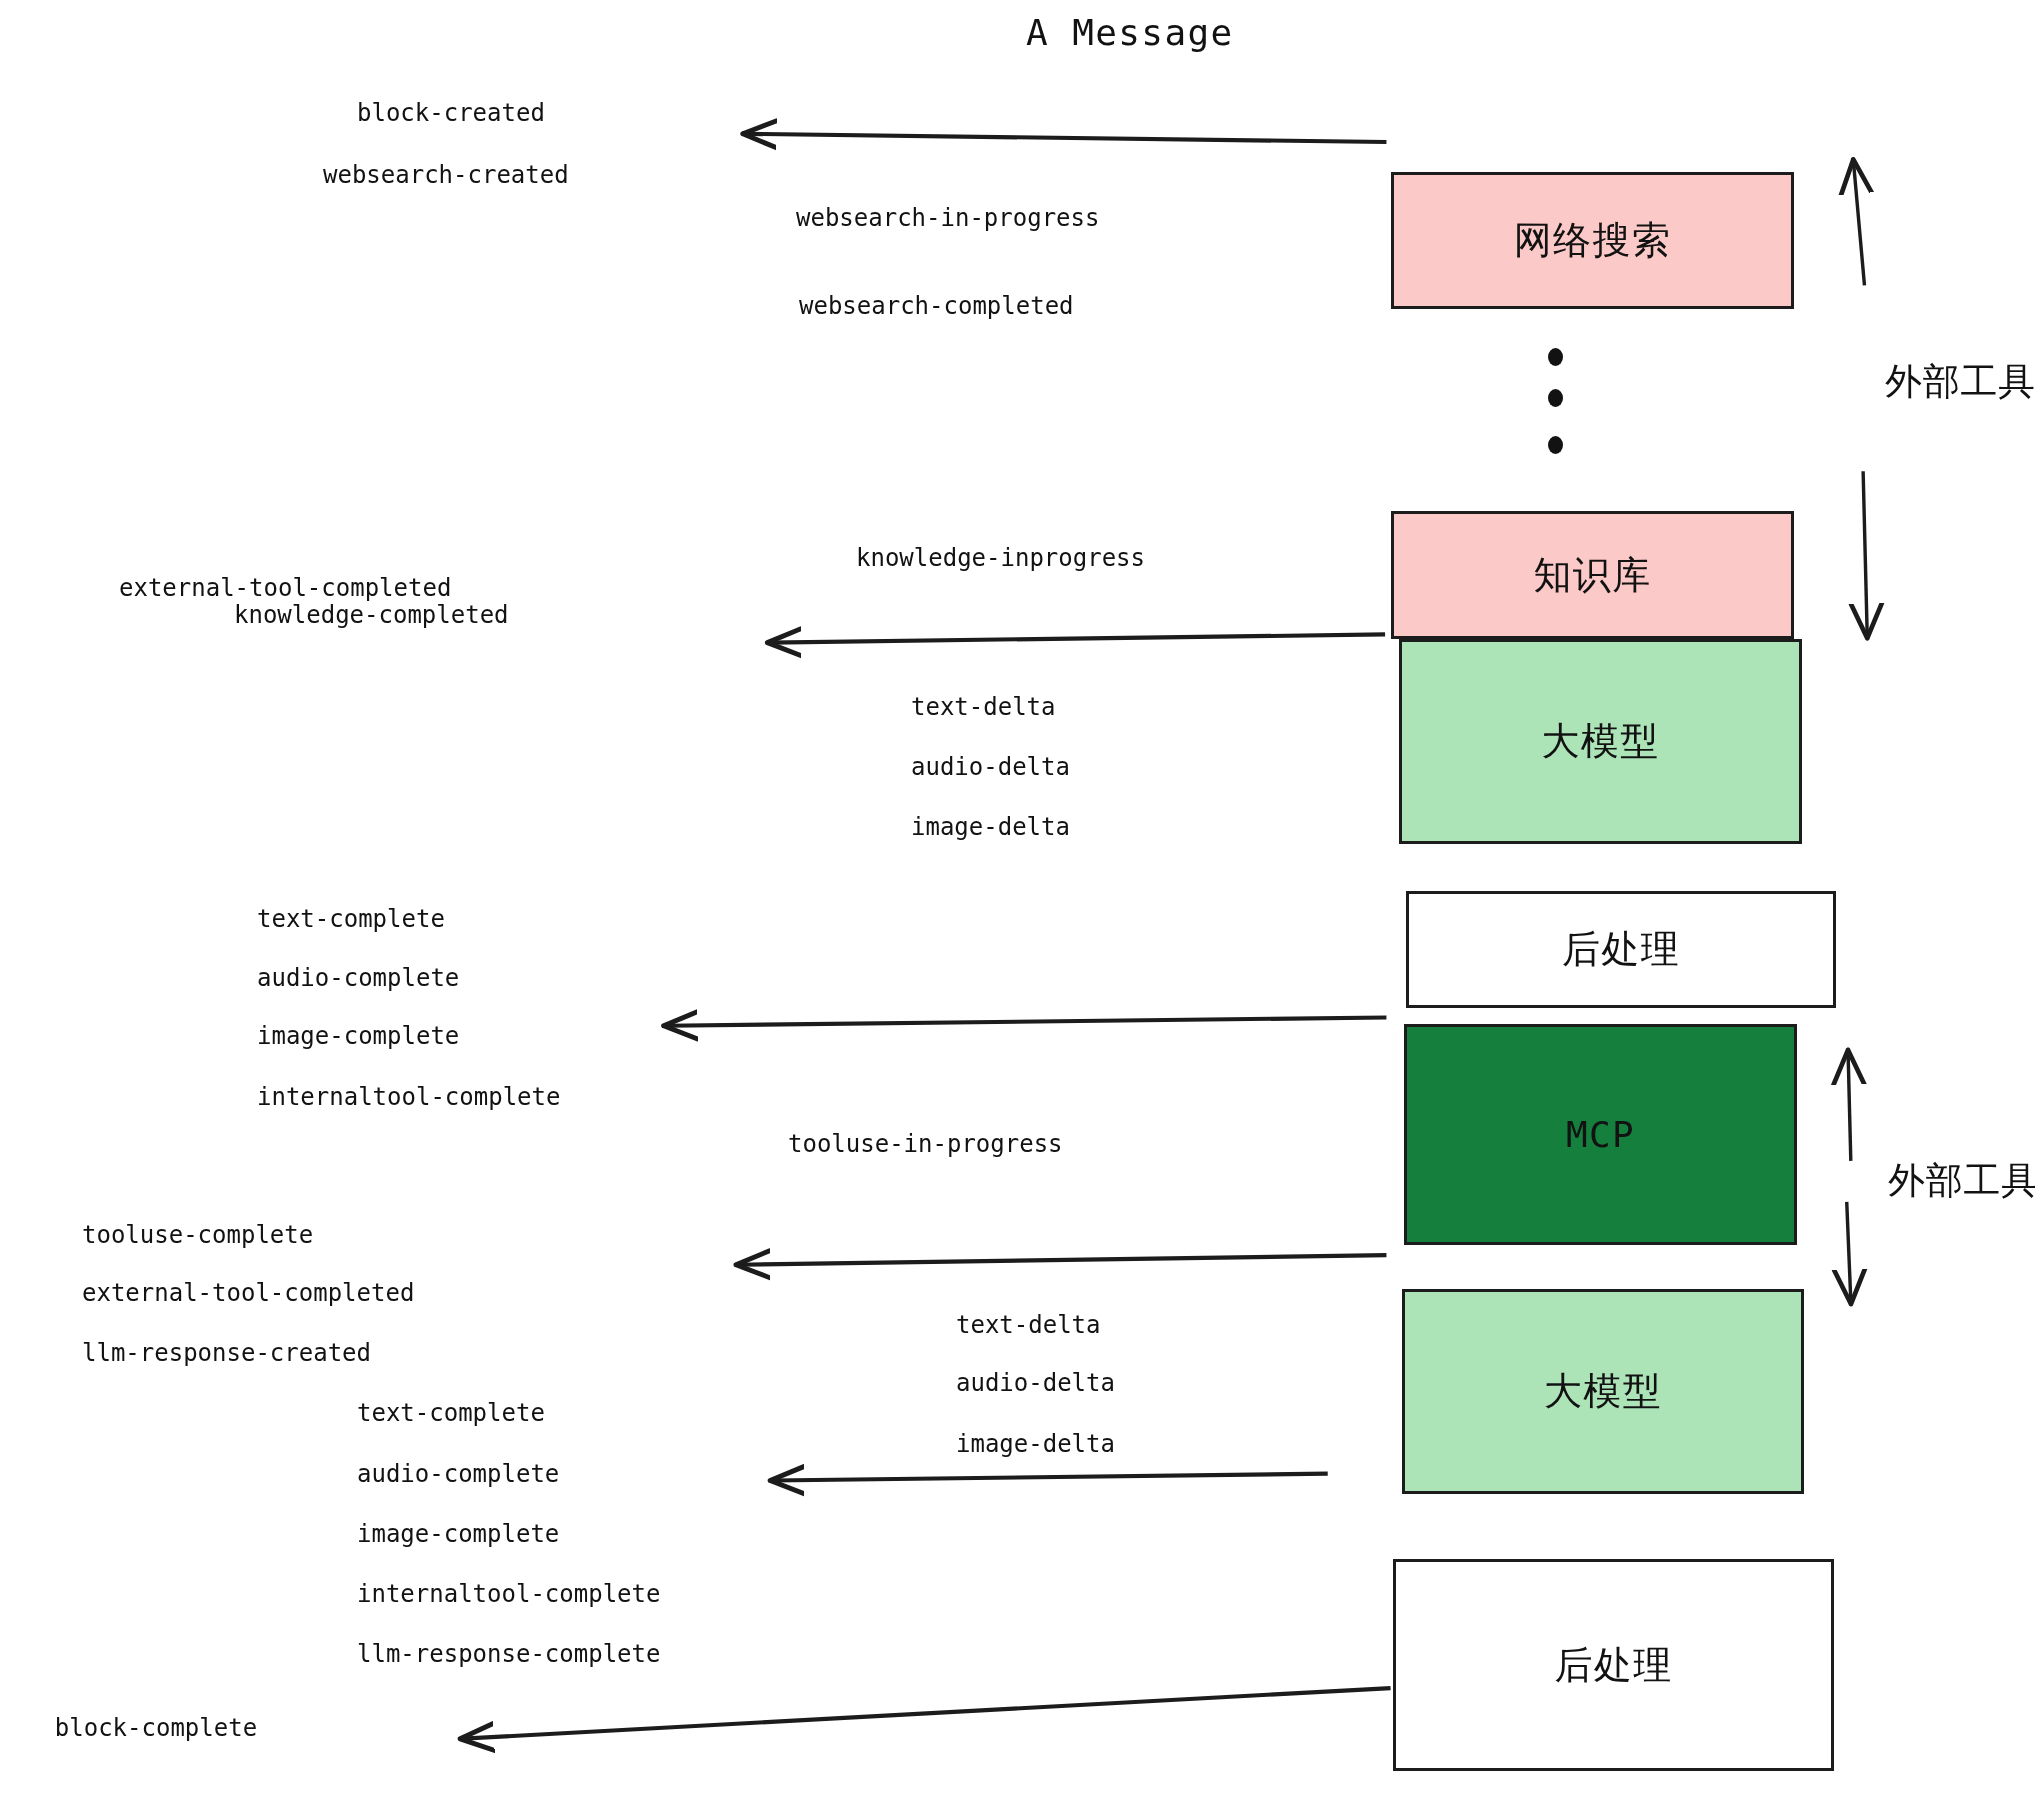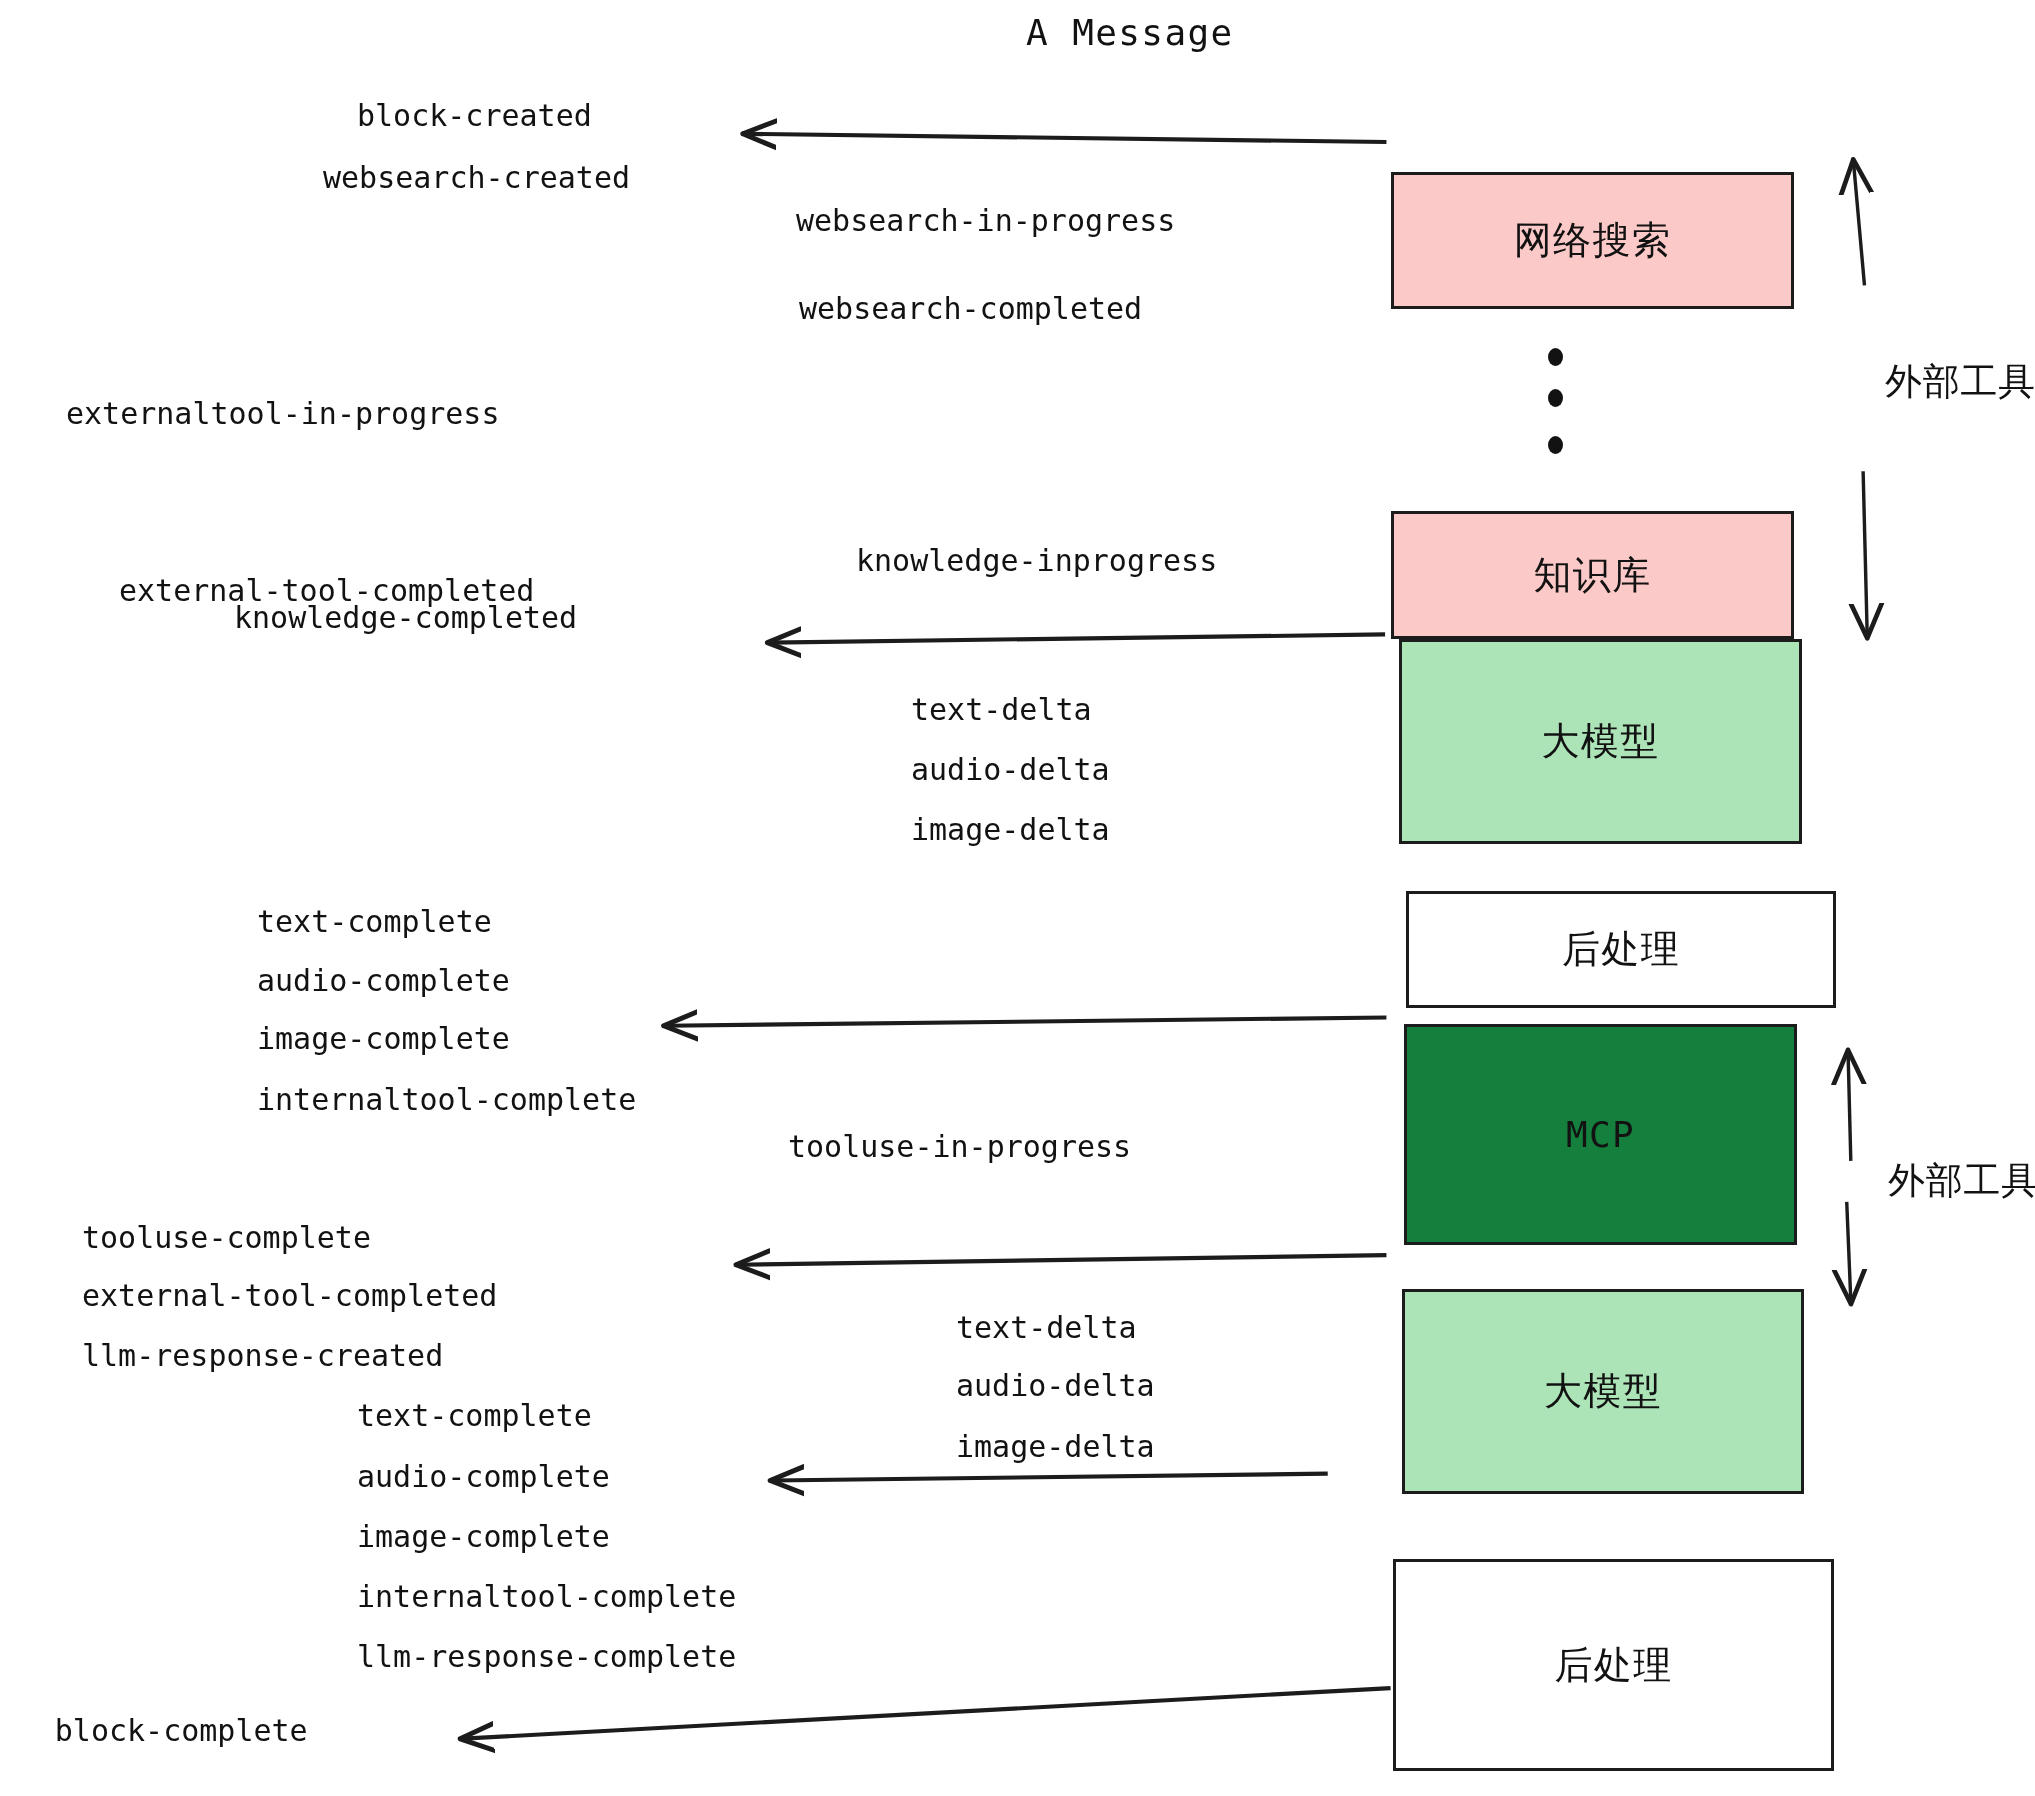--- a/index.html
+++ b/index.html
@@ -20,21 +20,21 @@
     position: absolute;
     top: 0;
     left: 0;
     width: 2035px;
     height: 1796px;
     pointer-events: none;
   }
   .evt {
     position: absolute;
     font-family: "DejaVu Sans Mono", "Liberation Mono", monospace;
-    font-size: 30px;
+    font-size: 24px;
     color: #121212;
     white-space: nowrap;
     letter-spacing: 0px;
     line-height: 1;
   }
   .title {
     position: absolute;
     font-family: "DejaVu Sans Mono", "Liberation Mono", monospace;
     font-size: 36px;
     color: #121212;
@@ -141,21 +141,20 @@
   <div class="dot" style="left:1500px; top:389px;"></div>
   <div class="dot" style="left:1500px; top:436px;"></div>
 
   <div class="side-label" style="left:1837px; top:357px;">外部工具</div>
   <div class="side-label" style="left:1840px; top:1156px;">外部工具</div>
 
   <div class="evt" style="left:309px;  top:101px;">block-created</div>
   <div class="evt" style="left:275px;  top:163px;">websearch-created</div>
   <div class="evt" style="left:748px; top:206px;">websearch-in-progress</div>
   <div class="evt" style="left:751px; top:294px;">websearch-completed</div>
-  <div class="evt" style="left:18px;   top:399px;">externaltool-in-progress</div>
 
   <div class="evt" style="left:808px; top:546px;">knowledge-inprogress</div>
   <div class="evt" style="left:71px;  top:576px;">external-tool-completed</div>
   <div class="evt" style="left:186px;  top:603px;">knowledge-completed</div>
 
   <div class="evt" style="left:863px; top:695px;">text-delta</div>
   <div class="evt" style="left:863px; top:755px;">audio-delta</div>
   <div class="evt" style="left:863px; top:815px;">image-delta</div>
 
   <div class="evt" style="left:209px;  top:907px;">text-complete</div>

